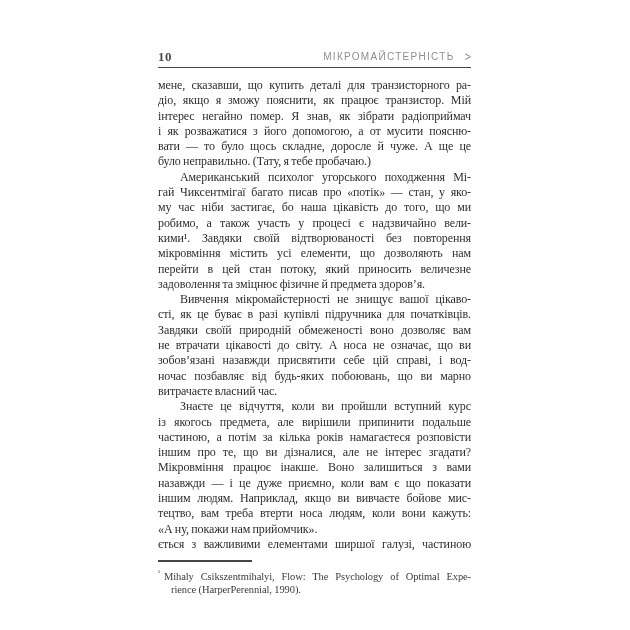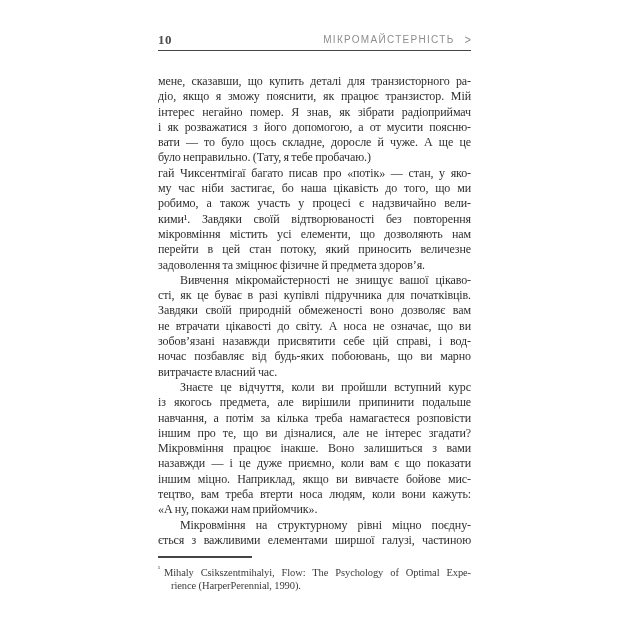--- a/index.html
+++ b/index.html
@@ -5,21 +5,21 @@
   html, body { margin: 0; padding: 0; }
   body {
     width: 630px; height: 630px;
     background: #ffffff;
     overflow: hidden;
     position: relative;
     font-family: "Liberation Serif", serif;
   }
   .page {
     position: absolute;
-    left: 158px; top: 33px;
+    left: 158px; top: 50px;
     width: 313px;
   }
   
   .page-header {
     display: flex;
     justify-content: space-between;
     align-items: flex-end;
     border-bottom: 1.5px solid var(--rule, #454545);
     padding-bottom: 4px;
   }
@@ -46,21 +46,21 @@
   }
   .chev {
     font-family: "Liberation Sans", sans-serif;
     font-size: 11px;
     line-height: 12px;
     color: var(--header-text, #8d8d8d);
     transform: scaleY(1.1);
   }
   
   .body-text {
-    margin-top: 23px;
+    margin-top: 10px;
     font-size: 12px;
     line-height: 15.3px;
     color: var(--body-text, #2e2e2e);
     letter-spacing: -0.1px;
     word-spacing: -0.5px;
   }
   .para { margin: 0; }
   .line {
     text-align: justify;
     text-align-last: justify;
@@ -104,50 +104,50 @@
   <main class="body-text" id="body-root">
       <div class="para">
         <div class="line first">мене, сказавши, що купить деталі для транзисторного ра-</div>
         <div class="line">діо, якщо я зможу пояснити, як працює транзистор. Мій</div>
         <div class="line">інтерес негайно помер. Я знав, як зібрати радіоприймач</div>
         <div class="line">і як розважатися з його допомогою, а от мусити поясню-</div>
         <div class="line">вати — то було щось складне, дорослe й чуже. А ще це</div>
         <div class="line last">було неправильно. (Тату, я тебе пробачаю.)</div>
       </div>
       <div class="para indent">
+        <div class="line first">Американський психолог угорського походження Мі-</div>
         <div class="line">гай Чиксентмігаї багато писав про «потік» — стан, у яко-</div>
         <div class="line">му час ніби застигає, бо наша цікавість до того, що ми</div>
         <div class="line">робимо, а також участь у процесі є надзвичайно вели-</div>
         <div class="line">кими¹. Завдяки своїй відтворюваності без повторення</div>
         <div class="line">мікровміння містить усі елементи, що дозволяють нам</div>
         <div class="line">перейти в цей стан потоку, який приносить величезне</div>
         <div class="line last">задоволення та зміцнює фізичне й предмета здоров’я.</div>
       </div>
       <div class="para indent">
         <div class="line first">Вивчення мікромайстерності не знищує вашої цікаво-</div>
         <div class="line">сті, як це буває в разі купівлі підручника для початківців.</div>
         <div class="line">Завдяки своїй природній обмеженості воно дозволяє вам</div>
         <div class="line">не втрачати цікавості до світу. А носа не означає, що ви</div>
         <div class="line">зобов’язані назавжди присвятити себе цій справі, і вод-</div>
         <div class="line">ночас позбавляє від будь-яких побоювань, що ви марно</div>
         <div class="line last">витрачаєте власний час.</div>
       </div>
       <div class="para indent">
         <div class="line first">Знаєте це відчуття, коли ви пройшли вступний курс</div>
         <div class="line">із якогось предмета, але вирішили припинити подальше</div>
-        <div class="line">навчання, а потім за кілька треба намагаєтеся розповісти</div>
+        <div class="line">частиною, а потім за кілька років намагаєтеся розповісти</div>
         <div class="line">іншим про те, що ви дізналися, але не інтерес згадати?</div>
         <div class="line">Мікровміння працює інакше. Воно залишиться з вами</div>
         <div class="line">назавжди — і це дуже приємно, коли вам є що показати</div>
-        <div class="line">іншим міцно. Наприклад, якщо ви вивчаєте бойове мис-</div>
+        <div class="line">іншим людям. Наприклад, якщо ви вивчаєте бойове мис-</div>
         <div class="line">тецтво, вам треба втерти носа людям, коли вони кажуть:</div>
         <div class="line last">«А ну, покажи нам прийомчик».</div>
       </div>
       <div class="para indent">
-        <div class="line first">Мікровміння на структурному рівні міцно поєдну-</div>
         <div class="line">ється з важливими елементами ширшої галузі, частиною</div>
       </div>
     </main>
 
   <footer class="footnote">
     <div class="fn-rule"></div>
     <div class="fn-text">
       <div class="fn-line1">
         <span class="fn-marker">¹</span><span>Mihaly Csikszentmihalyi, Flow: The Psychology of Optimal Expe-</span>
       </div>

